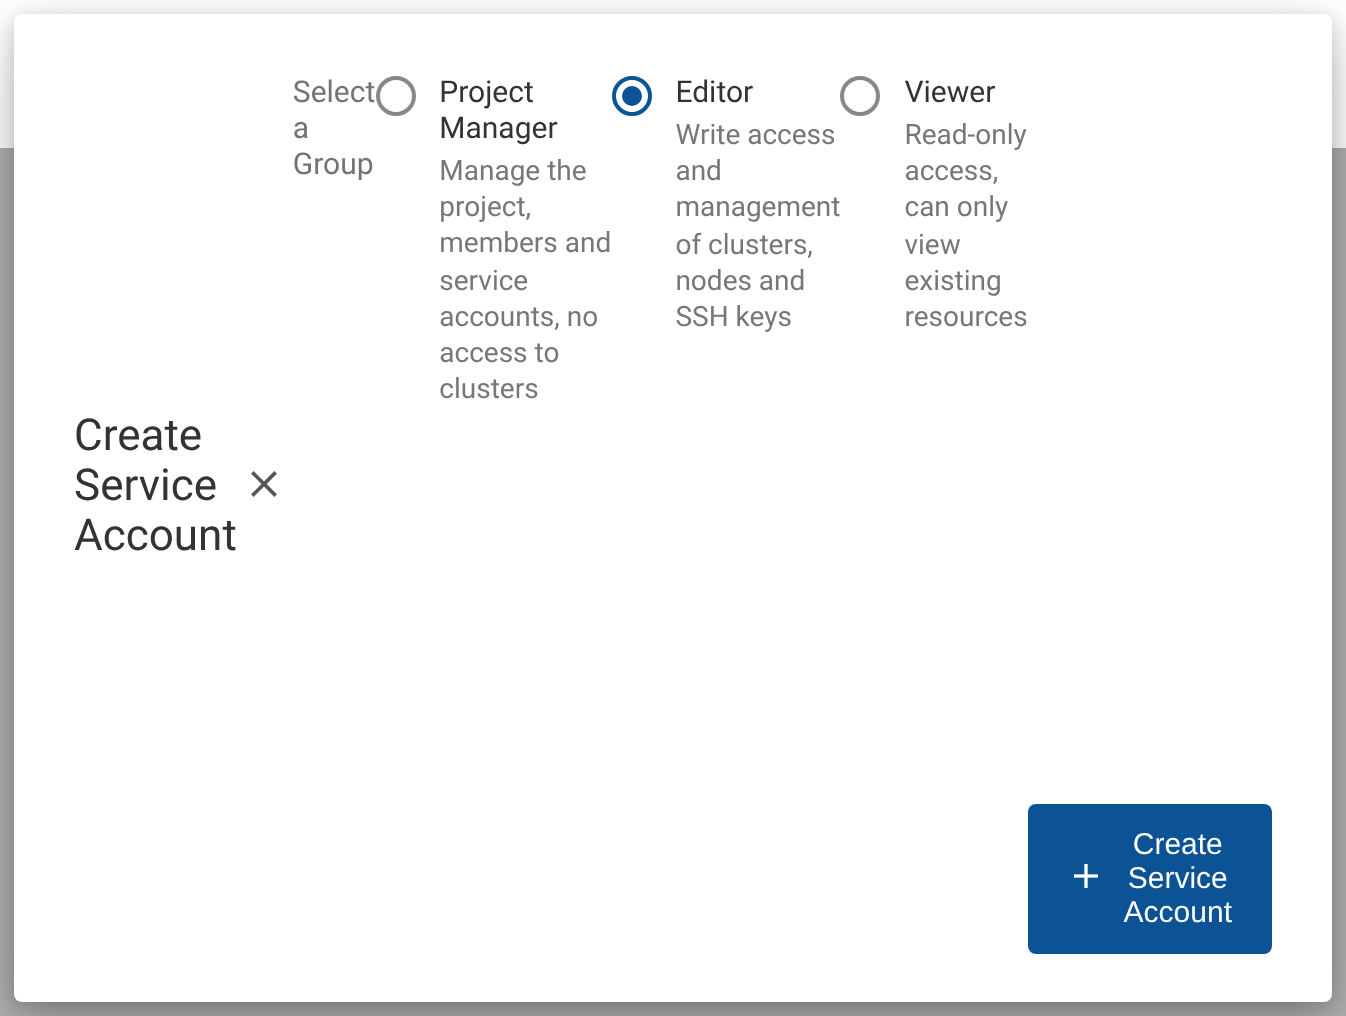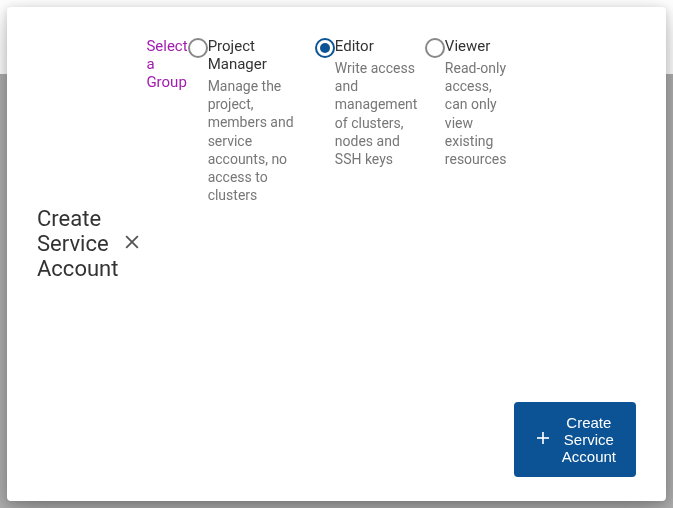--- a/index.html
+++ b/index.html
@@ -70,25 +70,26 @@
       border: 2px solid #0b5394;
       border-radius: 4px;
       padding: 12px 10px 10px 10px;
       font-size: 16px;
       color: #333;
       outline: none;
       font-family: inherit;
     }
     .group-label {
       font-size: 15px;
-      color: #a21caf;
+      color: #737373;
     }
     .radio-row {
       display: flex;
       align-items: flex-start;
+      gap: 12px;
       margin-bottom: 22px;
       cursor: pointer;
     }
     .radio-outer {
       width: 20px;
       height: 20px;
       border: 2px solid #888;
       border-radius: 50%;
       flex-shrink: 0;
       position: relative;

